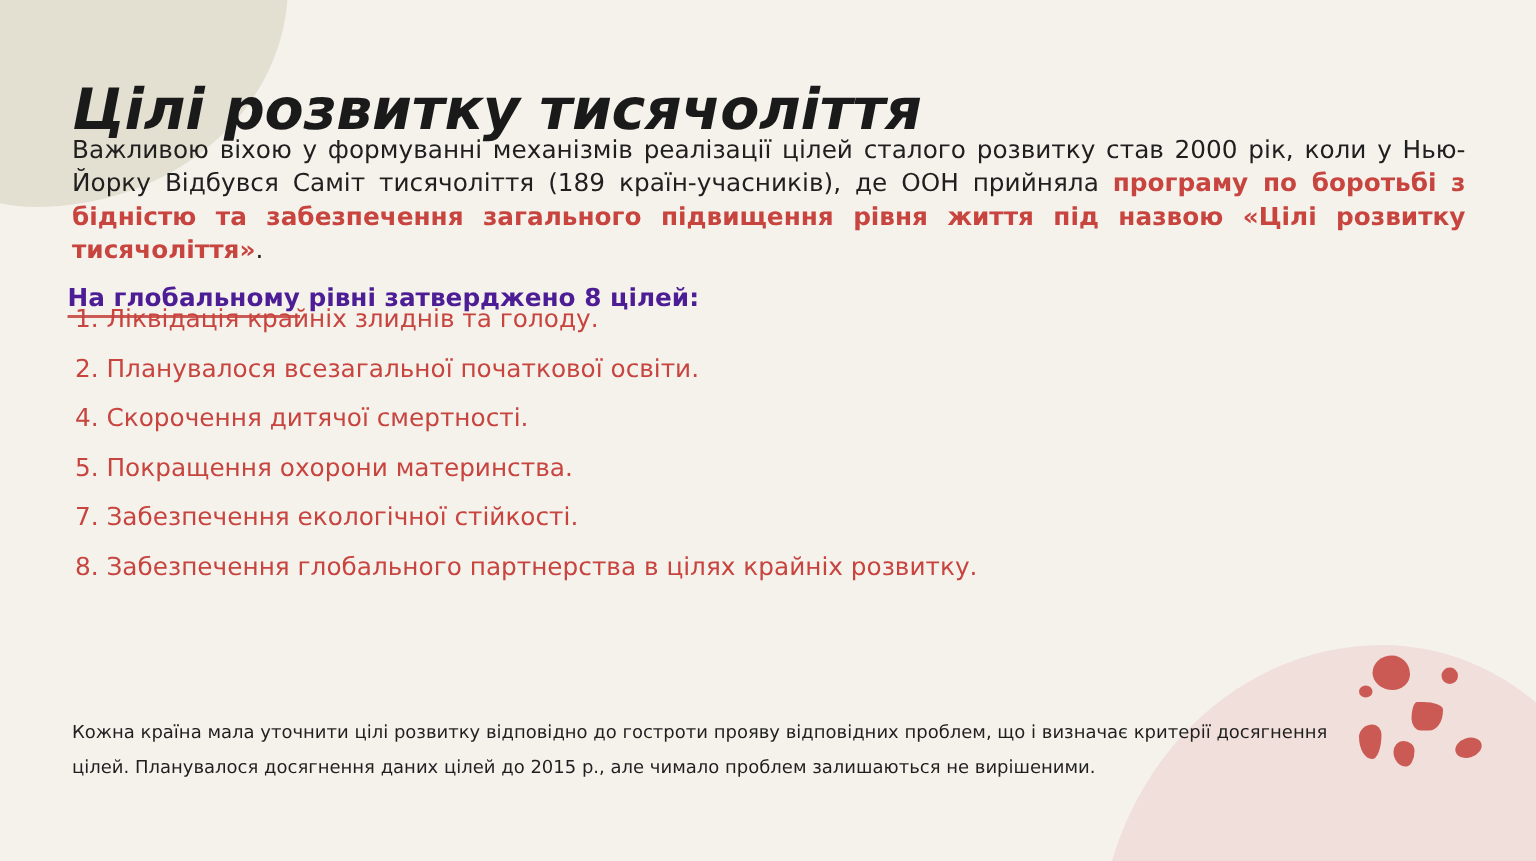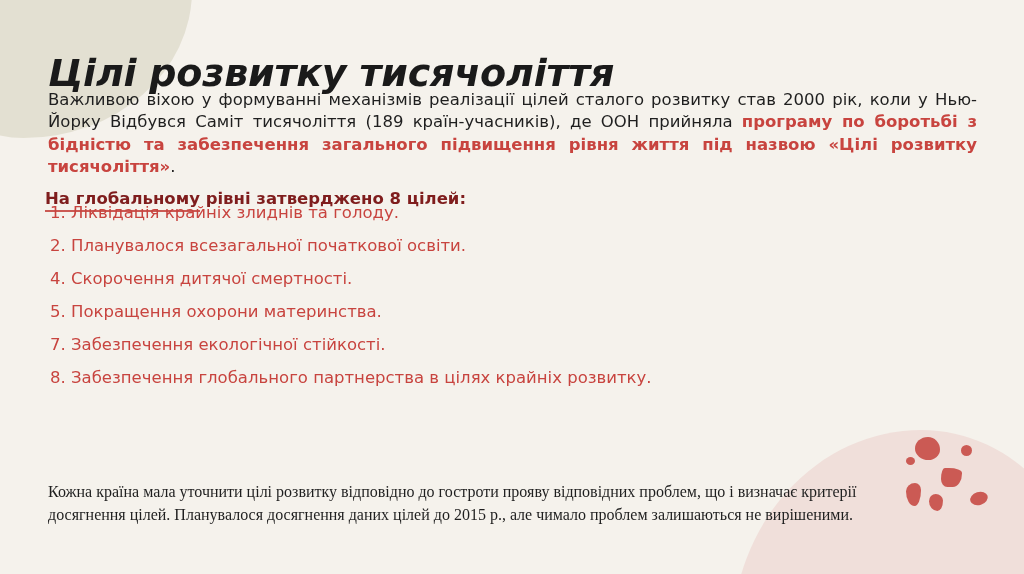--- a/index.html
+++ b/index.html
@@ -99,21 +99,21 @@
     color: #C8443F;
     font-weight: bold;
   }
 
   .subtitle-line {
     position: absolute;
     left: 45px;
     top: 172px;
     font-size: 16.5px;
     font-weight: bold;
-    color: #7f1d1d;
+    color: #4c1d95;
     white-space: nowrap;
   }
   .subtitle-line .underlined {
     position: relative;
   }
   .subtitle-line .underlined::after {
     content: "";
     position: absolute;
     left: 0;
     right: 0;
@@ -147,25 +147,24 @@
   }
   .goal-item .txt {
     display: inline;
   }
 
   .outro-paragraph {
     position: absolute;
     left: 48px;
     top: 465px;
     width: 845px;
-    font-size: 16px;
+    font-size: 12px;
     line-height: 22.6px;
     color: #1F1F1F;
     text-align: left;
-    font-family: Liberation Serif, serif;
   }
 </style>
 </head>
 <body>
 
 <div id="slide">
 
   <div class="deco-layer">
     <div class="blob-topleft"></div>
     <div class="blob-bottomright"></div>

